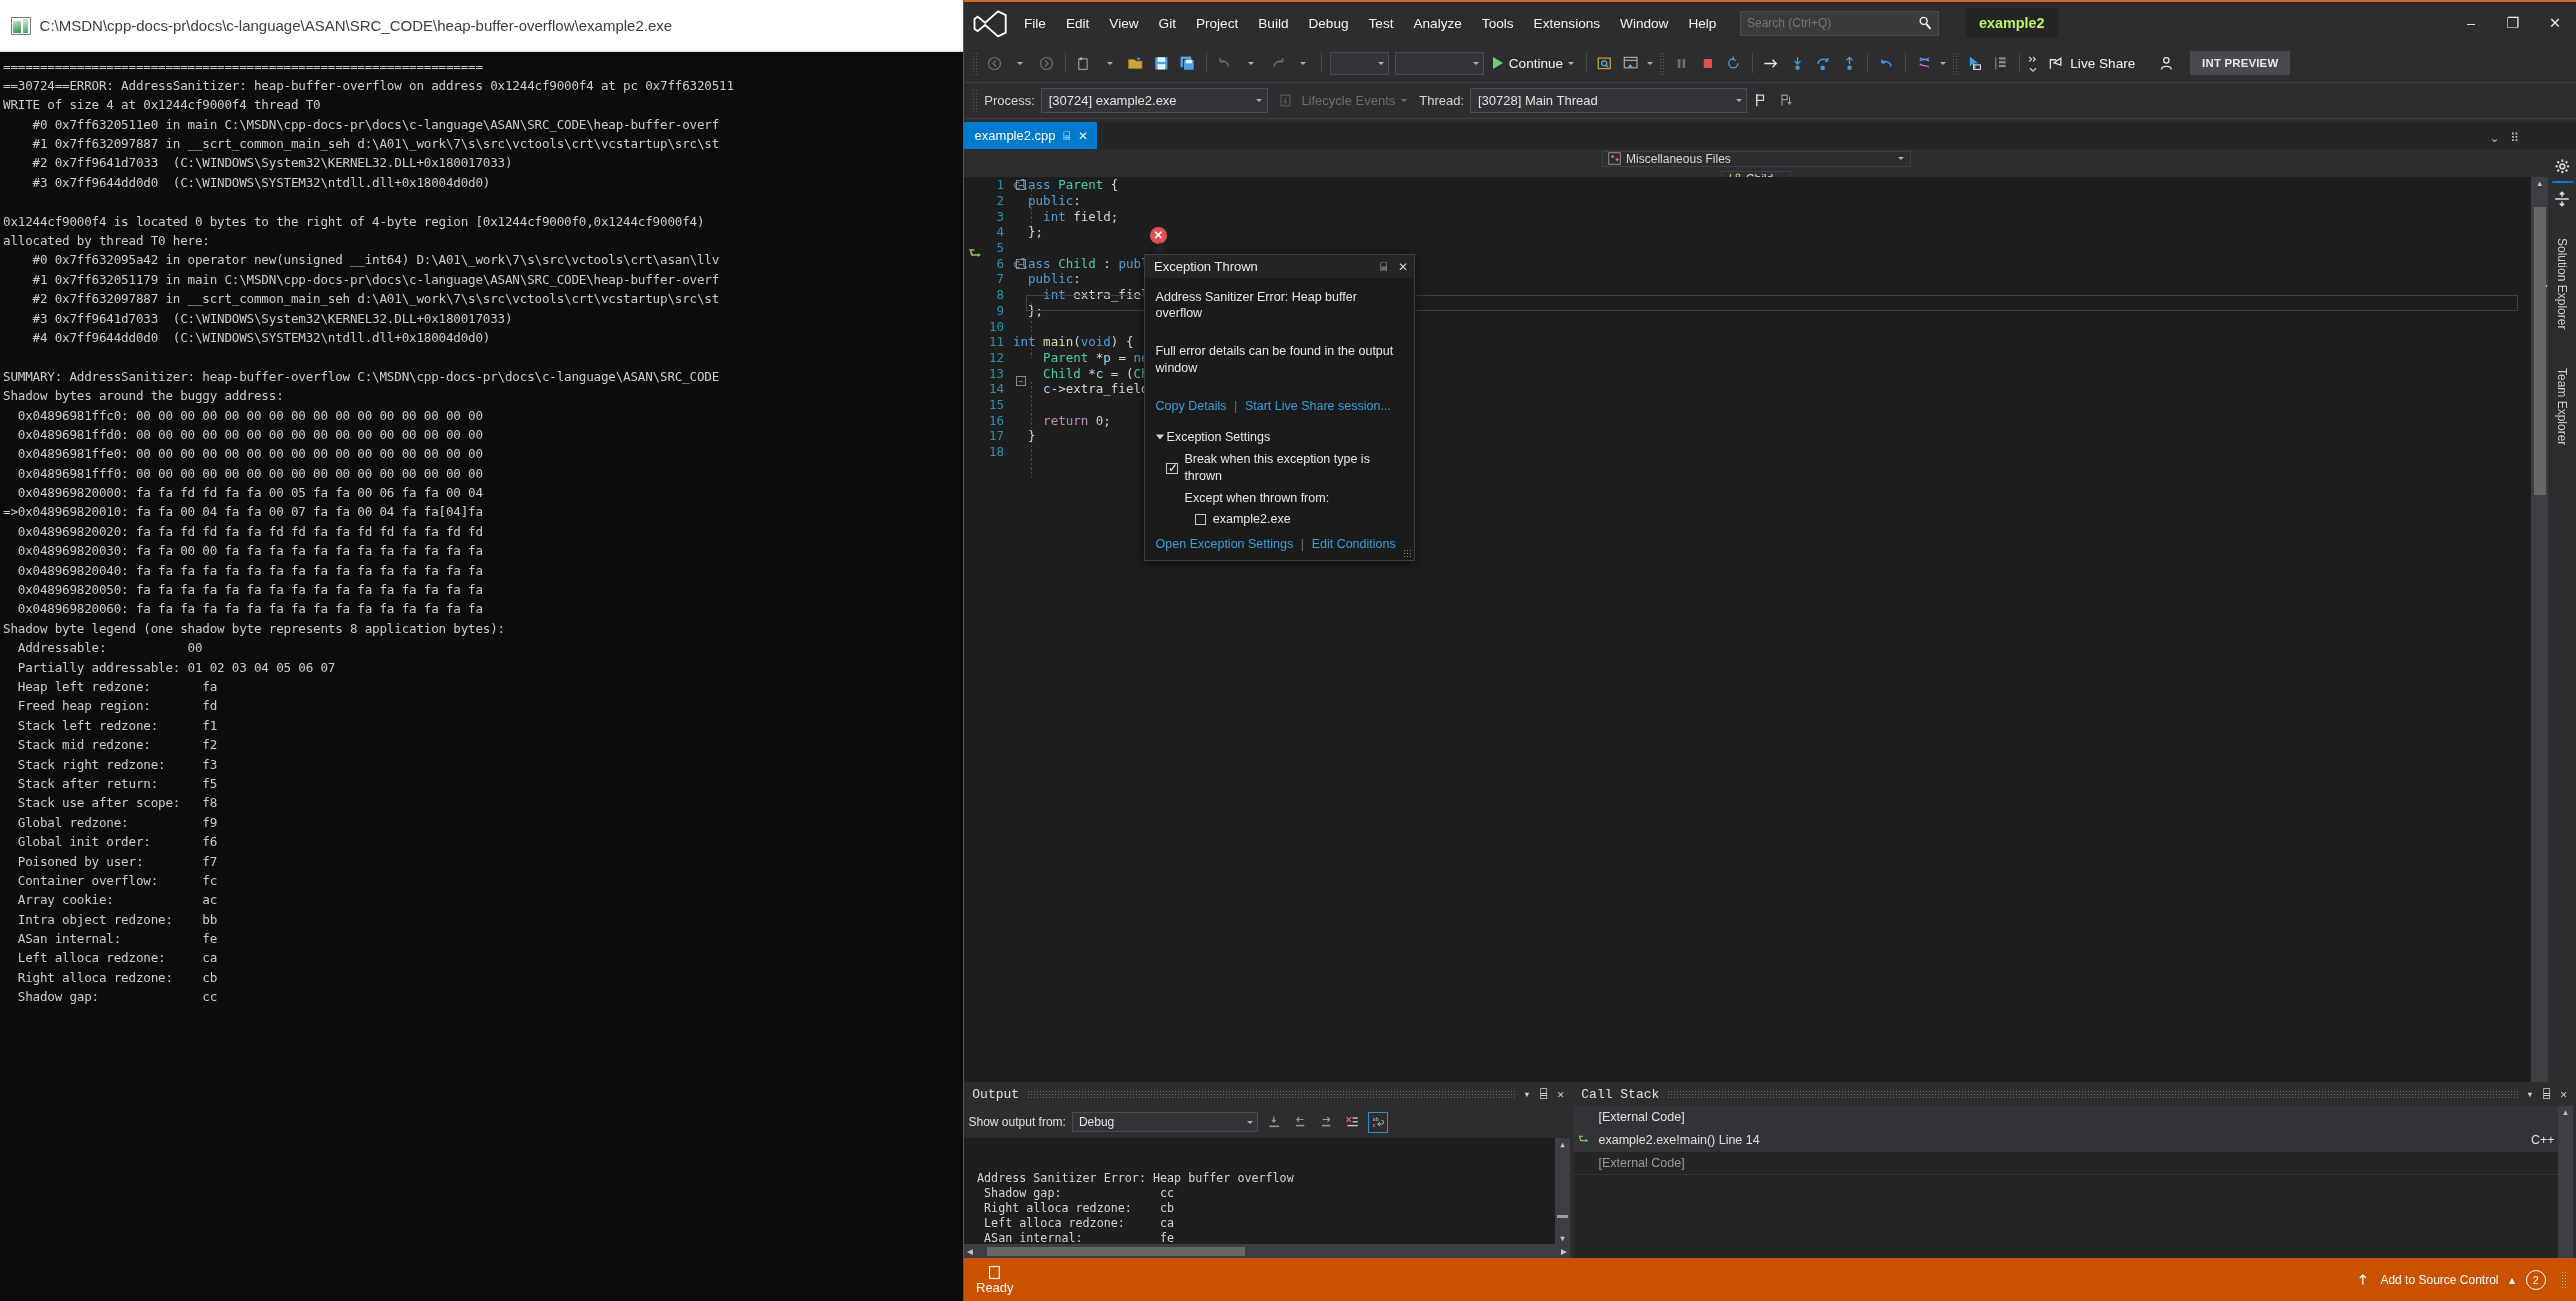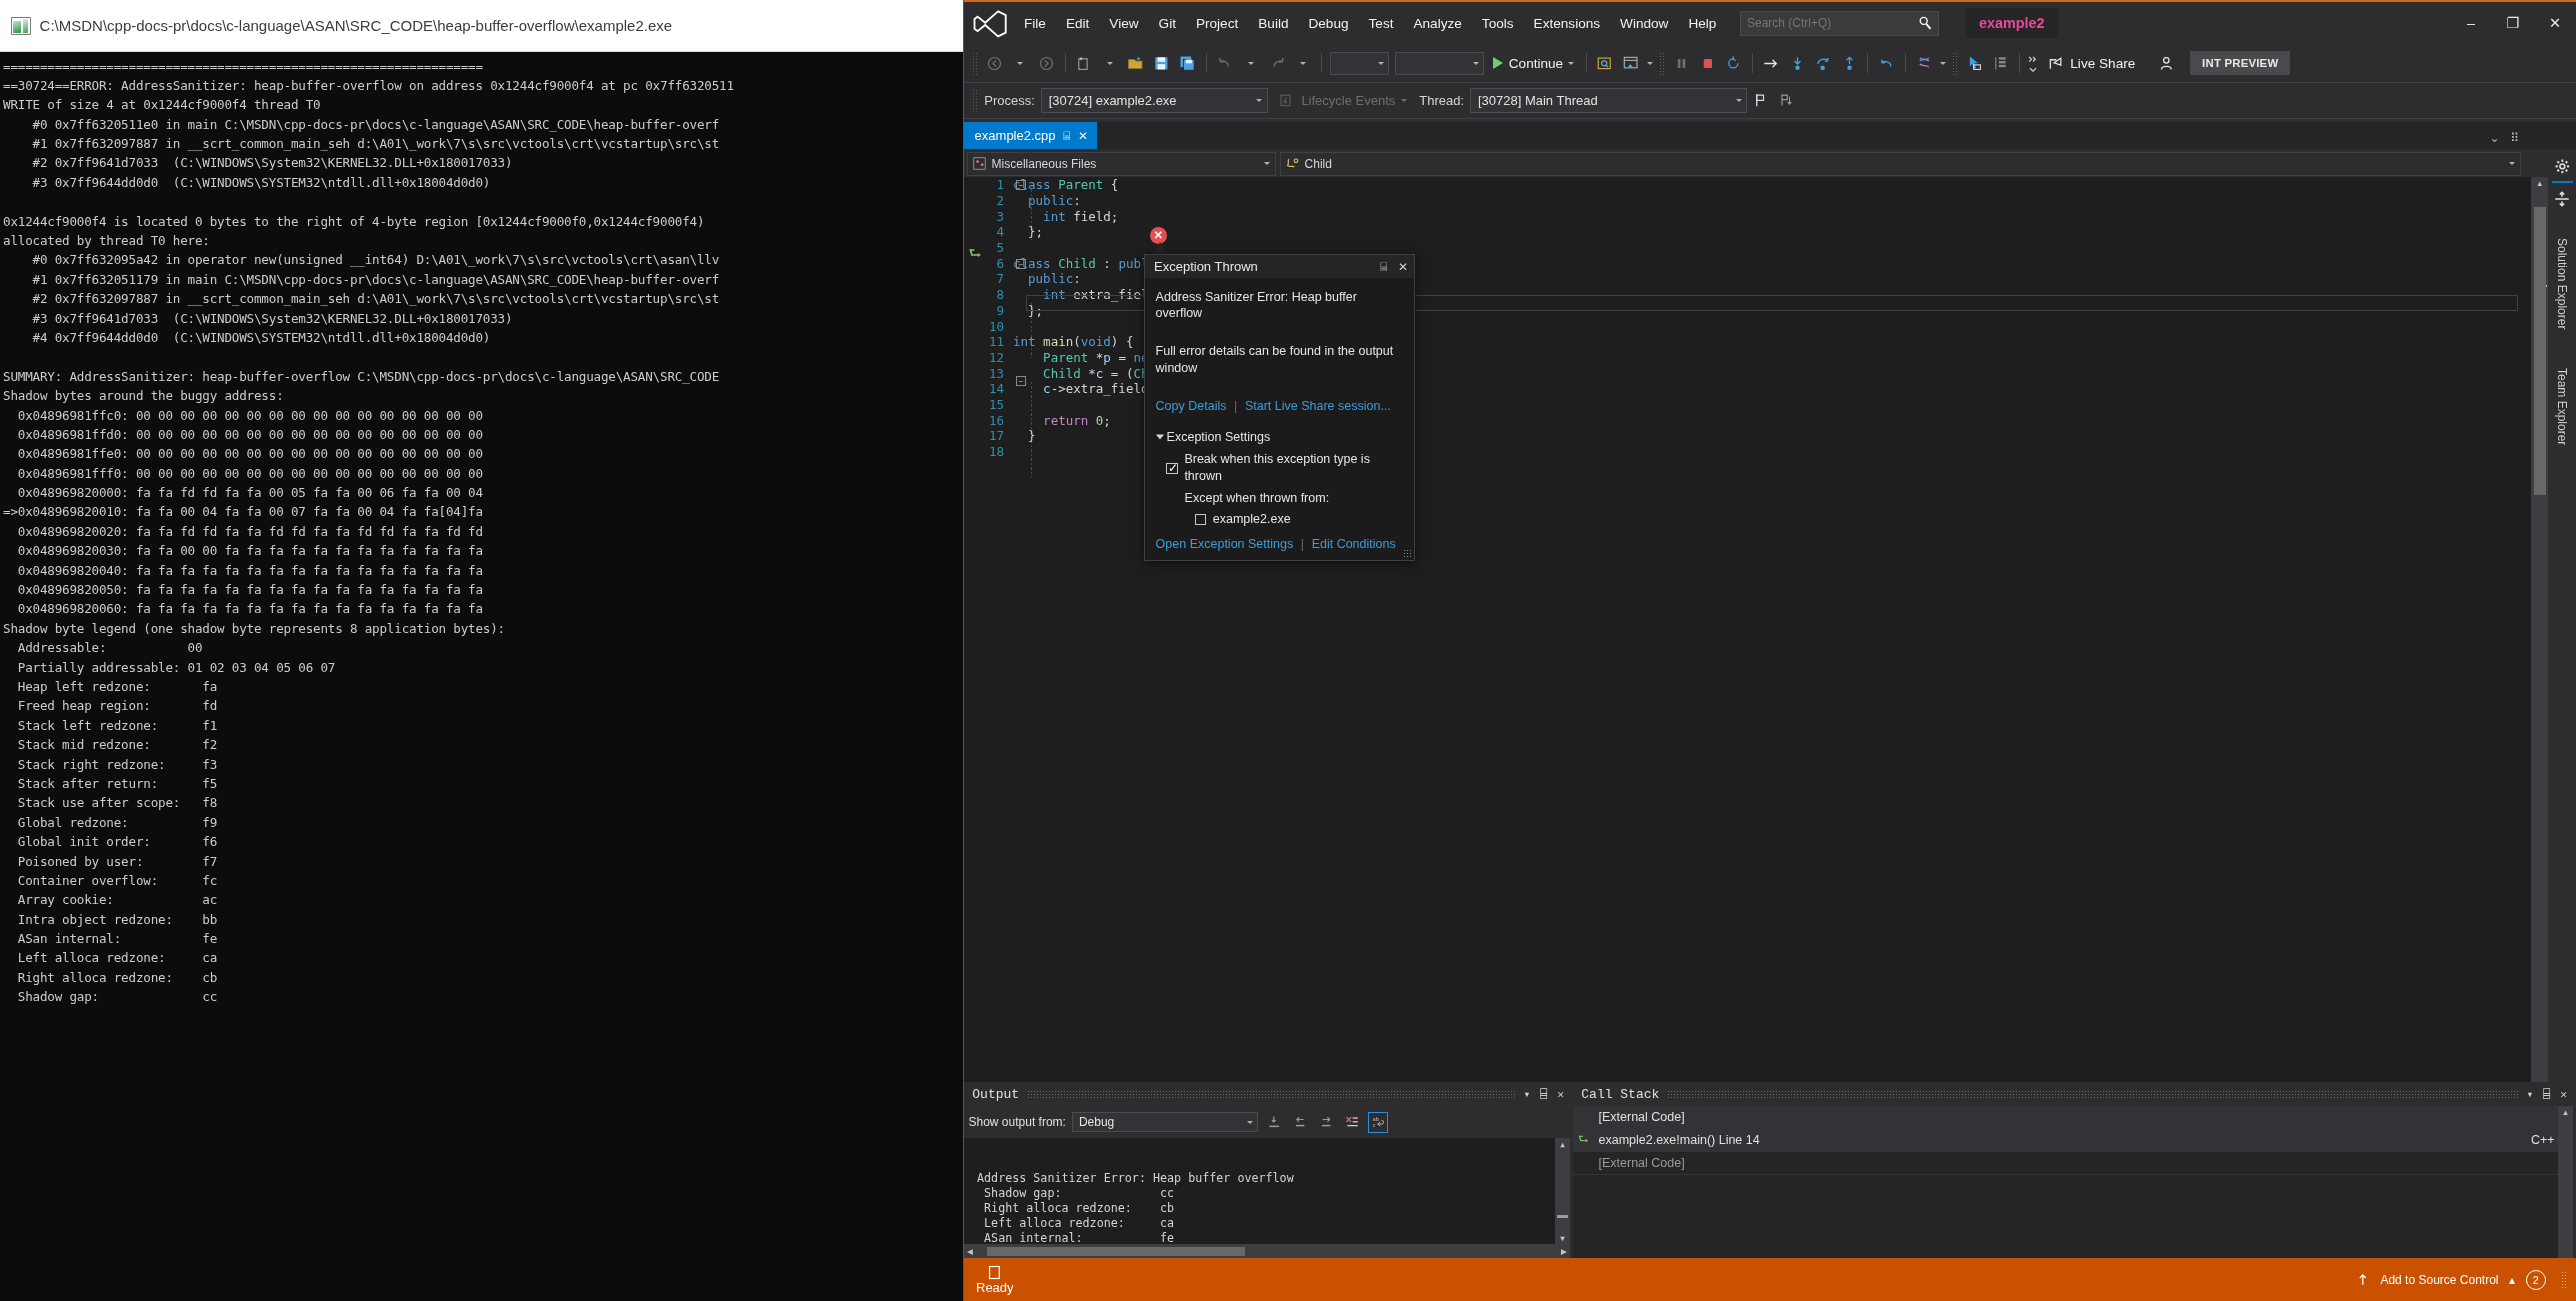--- a/index.html
+++ b/index.html
@@ -31,21 +31,21 @@
   
   #vs-titlebar { height:42px; background:#2d2d30; display:flex; align-items:center; }
   #vs-logo { width:35px; height:29px; margin:0 6px 0 9px; flex:none; position:relative; }
   .menu { display:flex; align-items:center; gap:0; }
   .menu-item { color:#f1f1f1; font-size:13.6px; padding:4.5px 10px; white-space:nowrap; cursor:default; }
   #vs-search { margin-left:13.6px; width:199px; height:25px; background:#3b3b3d; border:0.8px solid #4a4a4c;
     display:flex; align-items:center; padding:0 6px; }
   #vs-search input { background:transparent; border:0; outline:none; color:#c0c0c0; font-size:12px;
     width:100%; font-family:"Liberation Sans", sans-serif; }
   #vs-search .mag { flex:none; }
-  #vs-solname { margin-left:27px; color:#ec4899; font-size:14.4px; font-weight:bold; background:#252526;
+  #vs-solname { margin-left:27px; color:#bef264; font-size:14.4px; font-weight:bold; background:#252526;
     padding:6.8px 13px; }
   #vs-winbtns { margin-left:auto; display:flex; align-items:center; }
   .winbtn { width:42px; height:35px; display:flex; align-items:center; justify-content:center;
     color:#e6e6e6; font-size:14.4px; }
 
   
   #vs-toolbar { height:39px; background:#2d2d30; display:flex; align-items:center; padding:0 4.5px;
     border-bottom:0.8px solid #3f3f46; }
   .tb-btn { width:26px; height:27px; display:flex; align-items:center; justify-content:center;
     color:#9a9a9a; position:relative; }
@@ -83,21 +83,21 @@
   #doctab { background:#007acc; color:#fff; font-size:13px; height:27px; display:flex;
     align-items:center; gap:7.6px; padding:0 9px 0 10.6px; }
   #doctab .pin, #doctab .x { font-size:12px; opacity:.95; }
   #tabstrip-right { margin-left:auto; display:flex; align-items:center; gap:10.6px; padding:0 12px 4.5px 0;
     color:#b9b9b9; font-size:12px; }
 
   
   #editor-region { position:absolute; left:0; top:27px; right:28px; bottom:0; background:#1e1e1e; }
 
   
-  #navbar { height:28px; background:#2d2d30; display:flex; align-items:center; gap:4px; padding:1.5px 3px 0 3px; }
+  #navbar { height:28px; background:#2d2d30; display:flex; align-items:center; gap:4px; padding:1.5px 3px 0 3px;flex-direction:column; }
   .nav-combo { height:23.5px; background:#2d2d30; border:0.8px solid #3f3f46; display:flex; align-items:center;
     gap:5.3px; padding:0 5.3px; color:#d8d8d8; font-size:12px; }
   .nav-combo .caret { margin-left:auto; }
   #nav-combo-1 { width:309px; }
   #nav-combo-2 { flex:1; }
   #navbar .tail { width:20px; }
 
   
   #code-area { position:absolute; left:0; top:28px; right:0; bottom:27px; background:#1e1e1e; overflow:hidden; }
   .code-row { position:relative; height:15.7px; display:flex; align-items:center;

